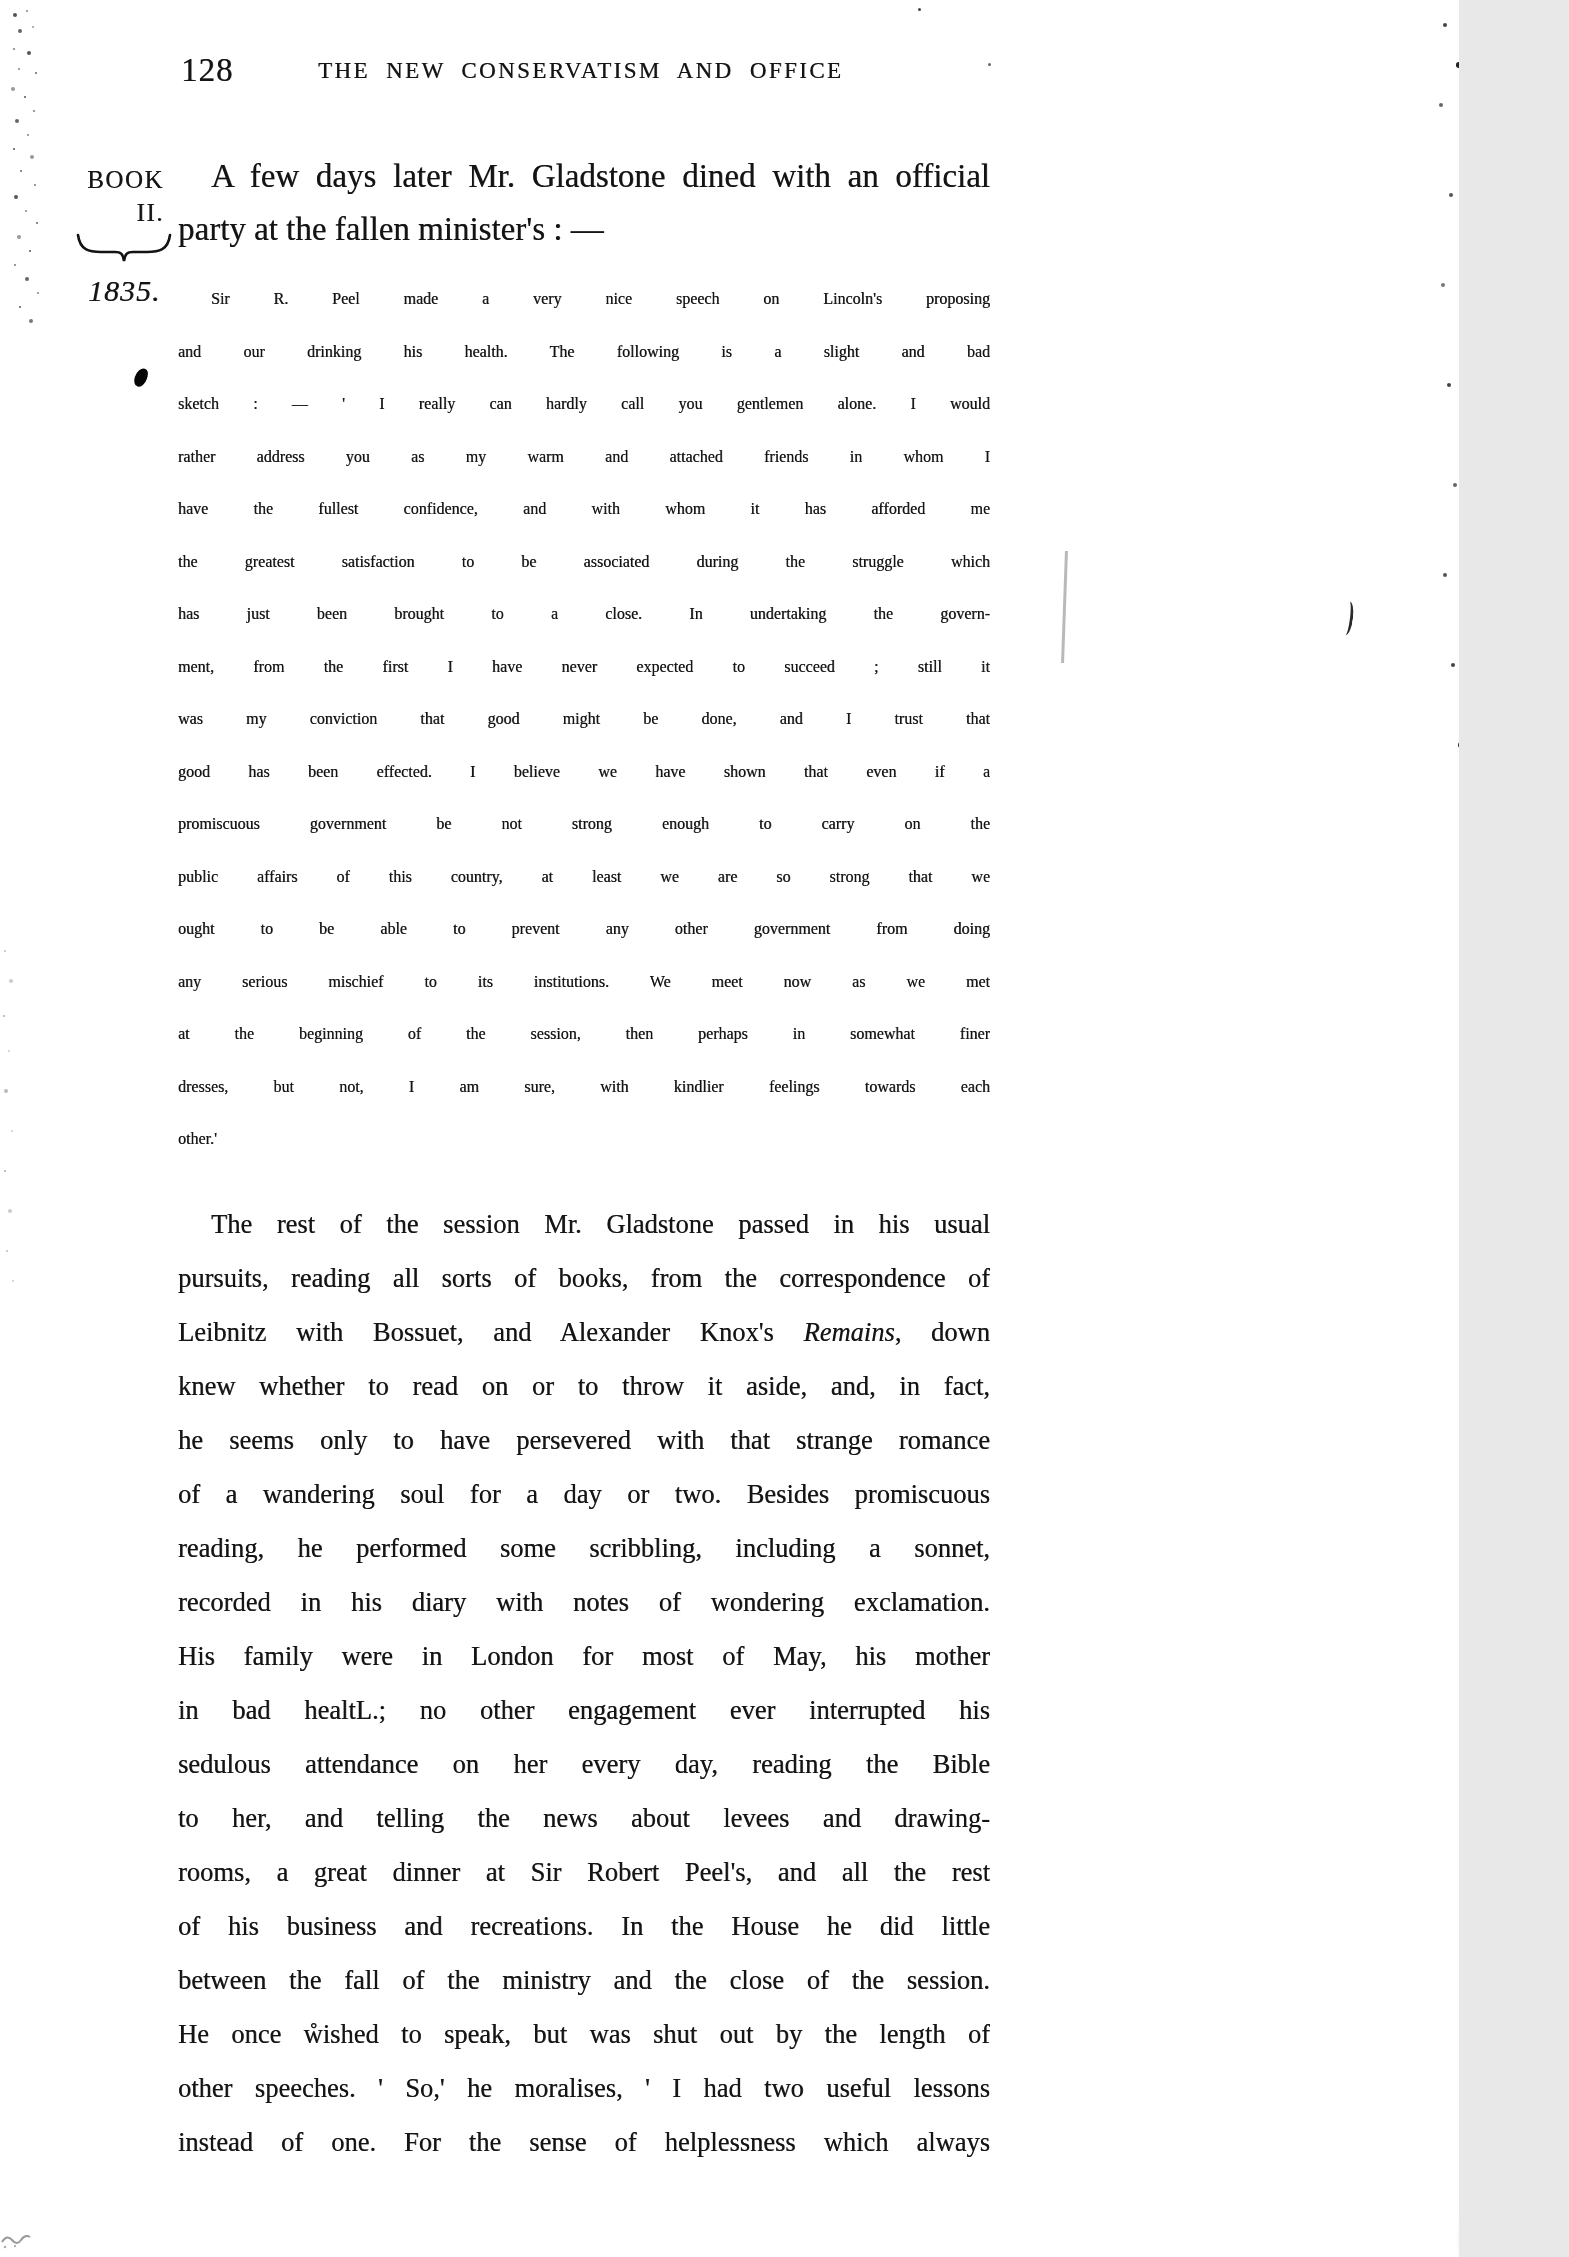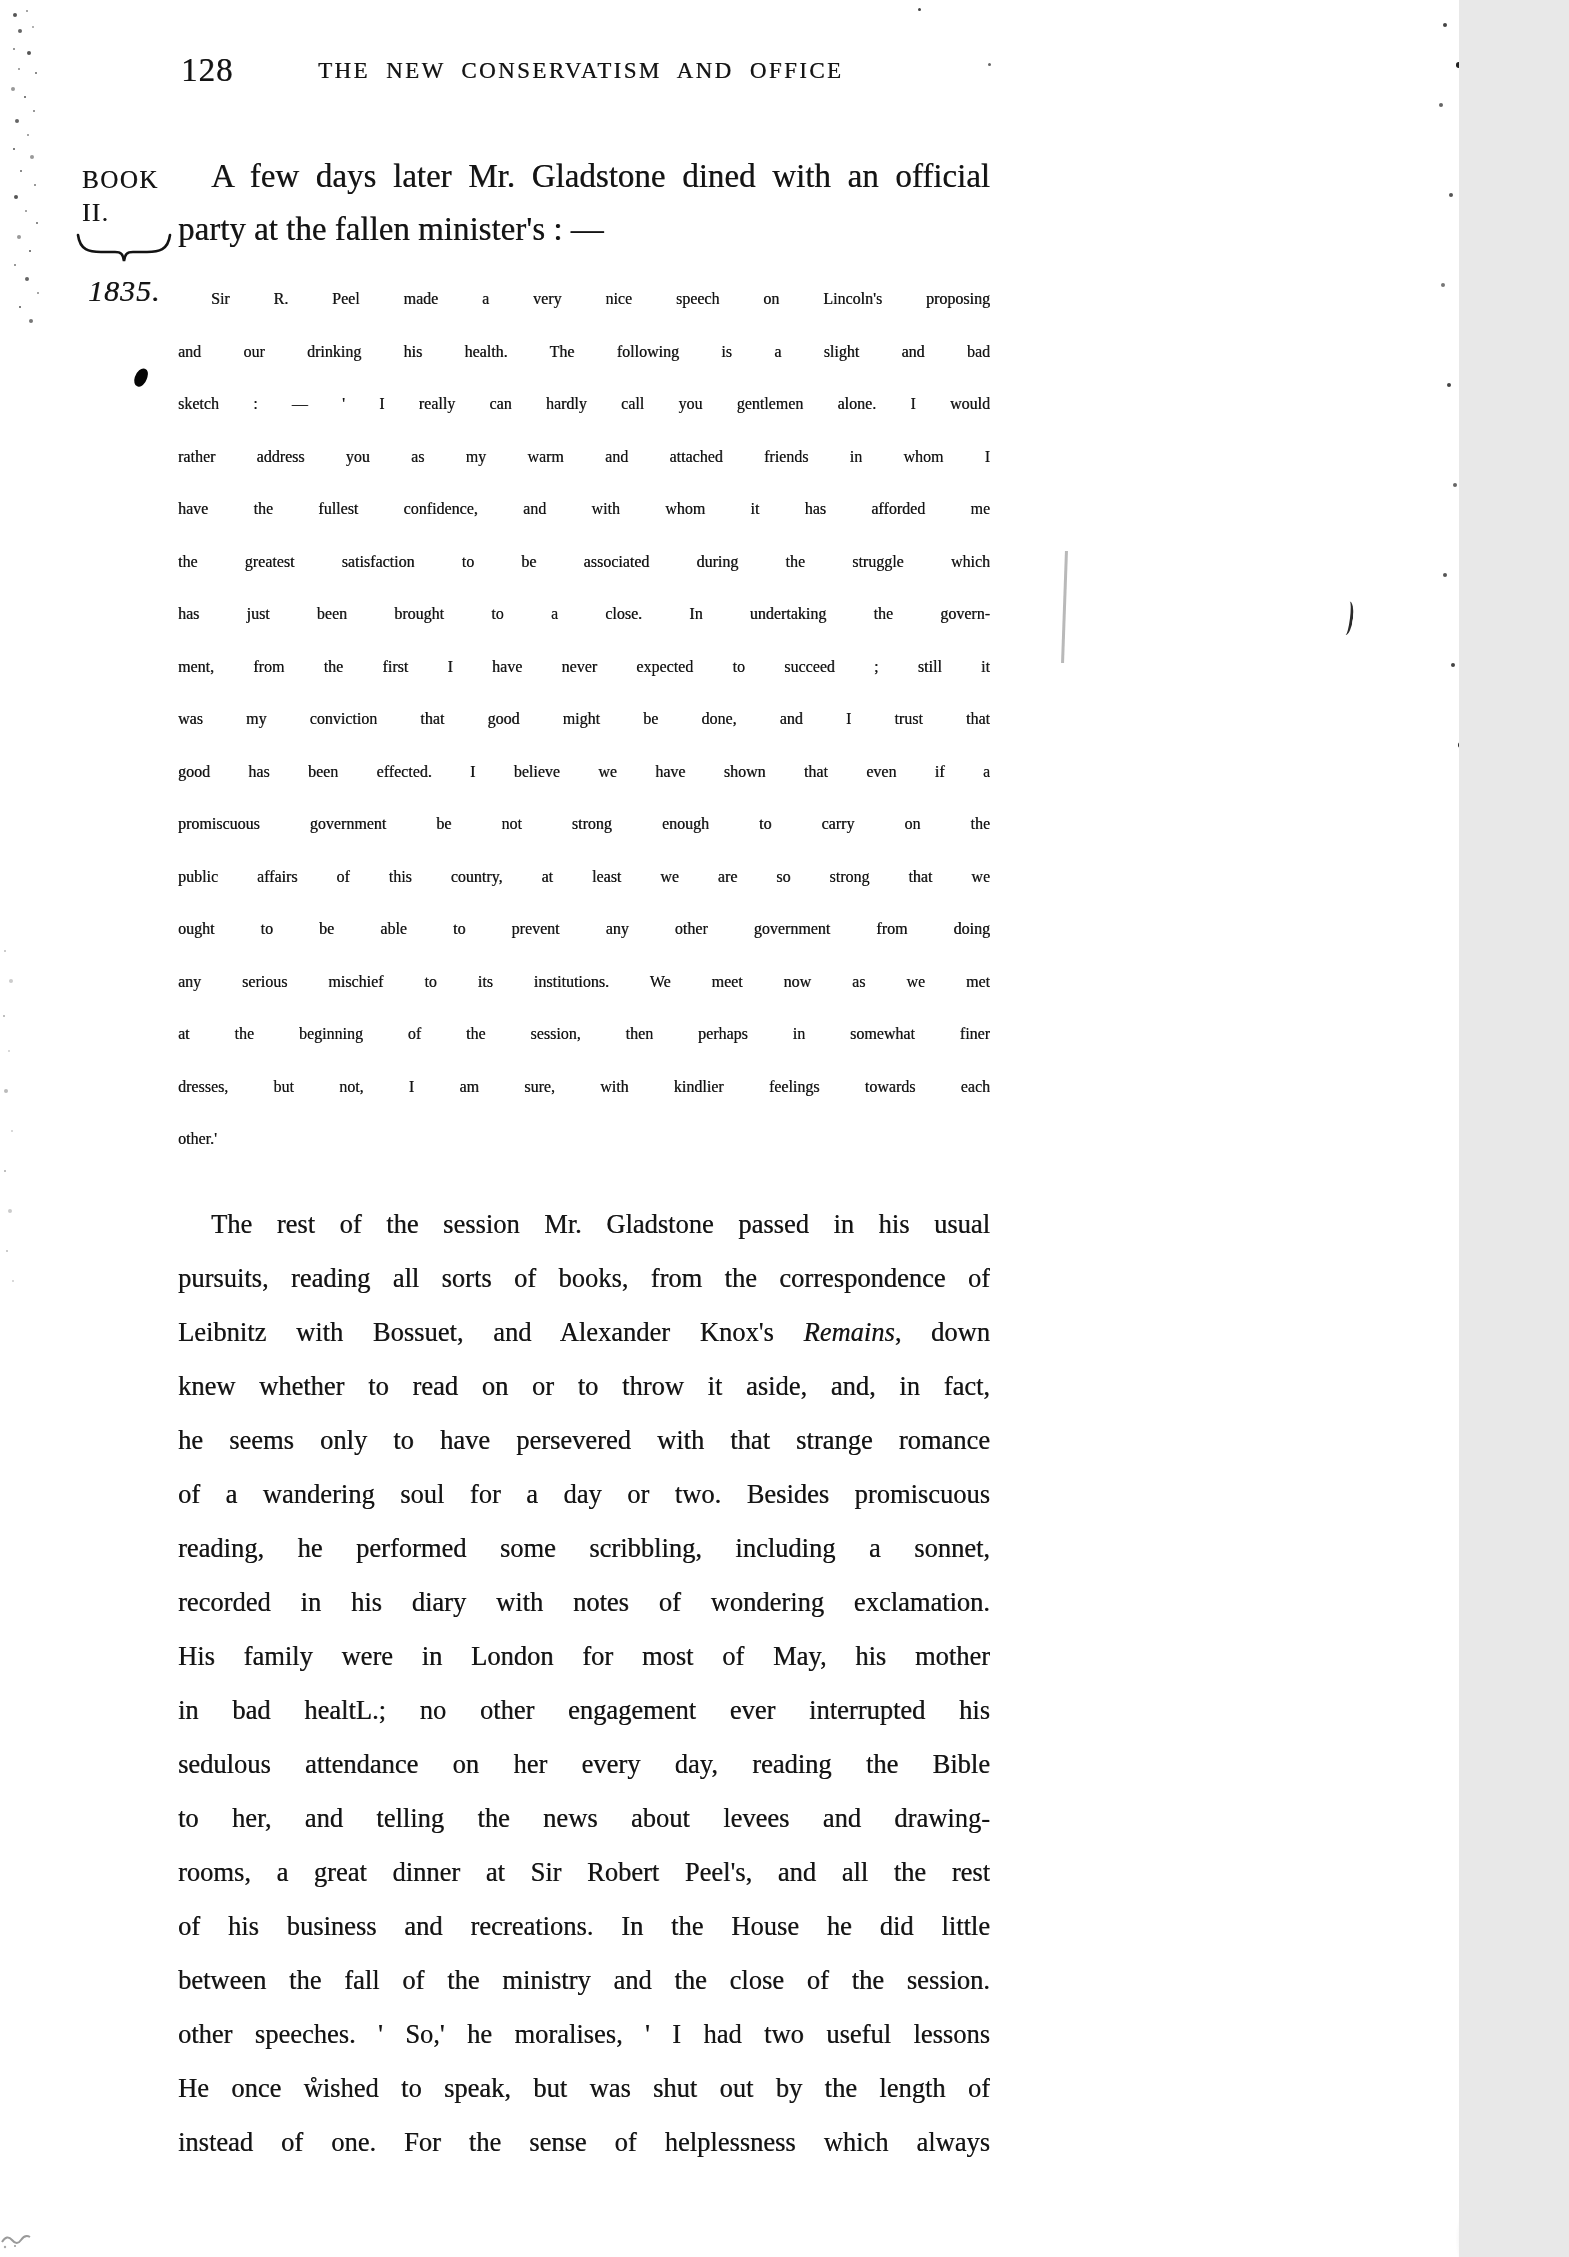--- a/index.html
+++ b/index.html
@@ -17,21 +17,21 @@
   .pagenum{position:absolute;left:181px;top:52px;font-size:33px;letter-spacing:1px;}
   .runhead{
     position:absolute;left:318px;top:58px;width:524px;
     text-align:center;font-size:23px;letter-spacing:2.4px;word-spacing:8px;
     white-space:nowrap;
   }
 
   
   .margin-book{
     position:absolute;left:82px;top:163px;width:82px;
-    text-align:left;font-size:25px;line-height:33px;letter-spacing:1.5px;
+    text-align:right;font-size:25px;line-height:33px;letter-spacing:1.5px;
   }
   .margin-book span{display:block;}
   .brace{position:absolute;left:74px;top:231px;}
   .year{position:absolute;left:88px;top:274px;font-size:30px;letter-spacing:1px;font-style:italic;}
   .ink-blot{
     position:absolute;left:135px;top:368px;width:12px;height:19px;
     background:#060606;border-radius:62% 40% 55% 45%;transform:rotate(18deg);
   }
 
   
@@ -165,22 +165,22 @@
       <div class="tline">of a wandering soul for a day or two.  Besides promiscuous</div>
       <div class="tline">reading, he performed some scribbling, including a sonnet,</div>
       <div class="tline">recorded in his diary with notes of wondering exclamation.</div>
       <div class="tline">His family were in London for most of May, his mother</div>
       <div class="tline">in bad healtL.; no other engagement ever interrupted his</div>
       <div class="tline">sedulous attendance on her every day, reading the Bible</div>
       <div class="tline">to her, and telling the news about levees and drawing-</div>
       <div class="tline">rooms, a great dinner at Sir Robert Peel's, and all the rest</div>
       <div class="tline">of his business and recreations.  In the House he did little</div>
       <div class="tline">between the fall of the ministry and the close of the session.</div>
+      <div class="tline">He once ẘished to speak, but was shut out by the length of</div>
       <div class="tline">other speeches.  ' So,' he moralises, ' I had two useful lessons</div>
-      <div class="tline">He once ẘished to speak, but was shut out by the length of</div>
       <div class="tline">instead of one.  For the sense of helplessness which always</div>
     </div>
 
   <div class="edge-band"></div>
   <div class="edge-line"></div>
   <div class="edge-fringe"></div>
   <div class="top-right-notch"></div>
   <div class="corner-smudge"></div>
   <div class="corner-dots"></div>
   <div class="left-specks"></div>

